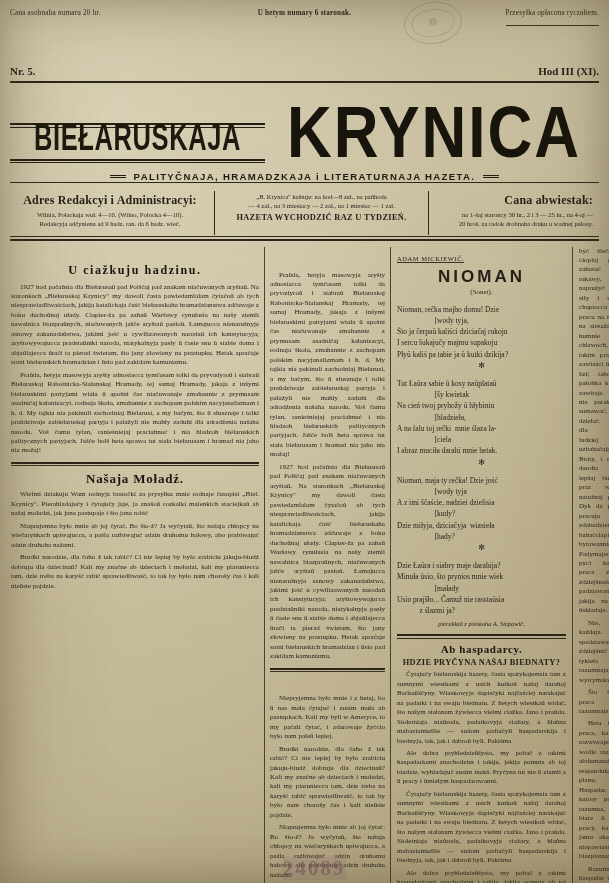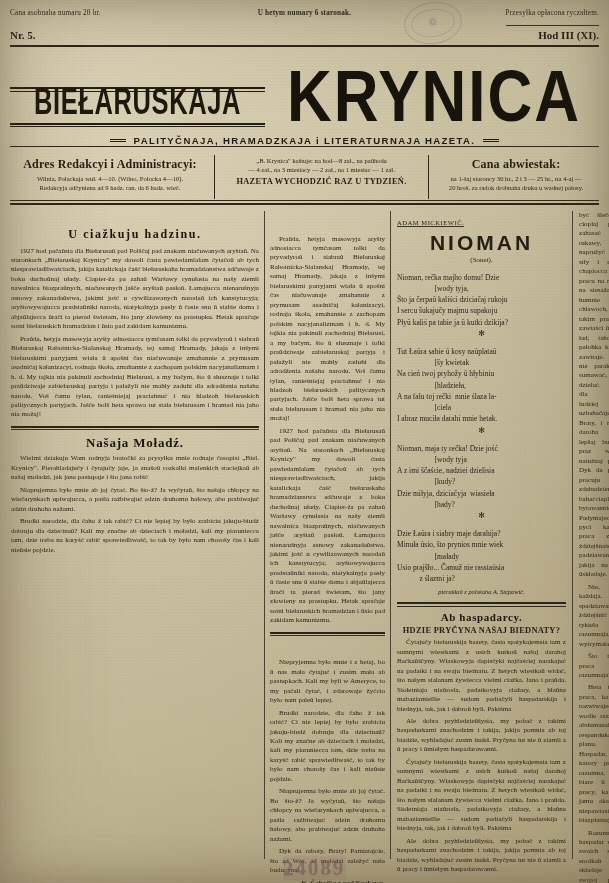--- a/index.html
+++ b/index.html
@@ -36,21 +36,21 @@
   .topline{display:flex;align-items:flex-start;justify-content:space-between;
            padding:9px 2px 0 2px;font-size:7.2px;letter-spacing:.2px;}
   .topline .c{text-align:center;flex:1;}
   .topline .l{flex:0 0 160px;text-align:left;}
   .topline .r{flex:0 0 160px;text-align:right;}
   .topline b{font-weight:bold;}
   .ul{border-bottom:1px solid #3a3225;padding-bottom:8px;display:inline-block;}
   .strongline{display:flex;align-items:baseline;justify-content:space-between;
               padding:3px 2px 2px 2px;font-size:11px;font-weight:bold;}
   .strongline .c{flex:1;text-align:center;font-size:11.5px;letter-spacing:.3px;}
-  .strongline .l{flex:0 0 120px;}
+  .strongline .l{flex:0 0 120px;margin-top:36px;}
   .strongline .r{flex:0 0 120px;text-align:right;}
   .rule-thick{border-top:2px solid #2c2619;margin:2px 2px 0 2px;}
 
   
   .masthead{display:flex;align-items:flex-end;gap:4px;margin:6px 2px 0 2px;height:74px;}
   .mast-left{flex:0 0 255px;display:flex;flex-direction:column;justify-content:flex-end;height:74px;}
   .mhr{height:0;border-top:2.5px solid #231e14;margin:0;}
   .mhr.thin{border-top:1px solid #231e14;margin-top:1.5px;}
   .bielar{
     font-family:"Liberation Sans", sans-serif;
@@ -70,21 +70,21 @@
     font-size:9.6px;letter-spacing:1.35px;margin-top:8px;color:#201b12;
     display:flex;align-items:center;justify-content:center;gap:8px;
   }
   .sdash{display:inline-block;width:16px;border-top:3px double #201b12;}
 
   
   .inforow{display:flex;margin:7px 2px 0 2px;gap:0;height:46px;}
   .ibox{flex:1;position:relative;padding:2px 6px;box-sizing:border-box;text-align:center;}
   .ibox.b1{flex:0 0 200px;}
   .ibox.b2{flex:0 0 205px;}
-  .ibox.b3{flex:1;}
+  .ibox.b3{flex:1;text-align:right;}
   .ibox .hd{font-weight:bold;font-size:12px;margin:1px 0 2px;letter-spacing:.2px;}
   .ibox .ln{font-size:6.6px;line-height:1.42;}
   .ibox .big{font-weight:bold;font-size:8.4px;letter-spacing:.3px;margin-top:2px;
              font-family:"Liberation Serif",serif;}
   .vsep{width:0;border-left:1px solid #2f291c;margin:1px 4px;}
   .inforow-top{border-top:1px solid #2f291c;margin:0 2px;}
   .inforow-bot{border-top:1px solid #2f291c;margin:0 2px;}
   .inforow-bot2{border-top:2px solid #2c2619;margin:1.5px 2px 0 2px;}
 
   
@@ -106,21 +106,21 @@
     -webkit-hyphens:auto;hyphens:auto;word-spacing:.1px;
   }
   p.t.ni{text-indent:0;}
   .byline{font-size:6.6px;letter-spacing:.5px;border-bottom:1px solid #3a3225;
           display:inline-block;padding-bottom:0px;margin:0 0 3px 0;}
   .sonet{text-align:center;font-size:7px;margin:0 0 3px 0;}
   .verse{font-size:7.5px;line-height:1.5;margin:8px 0 2px 0;white-space:pre-wrap;}
   .astr{text-align:center;font-size:8px;margin:1px 0 1px;line-height:1;}
   .sig{text-align:center;font-size:6.4px;margin:4px 0 2px;}
   .sig i{font-style:italic;}
-  .poemtitle{font-family:"Liberation Sans",sans-serif;font-weight:bold;font-size:21px;
+  .poemtitle{font-family:"Liberation Sans",sans-serif;font-weight:bold;font-size:17px;
              letter-spacing:3px;text-align:center;margin:1px 0 1px;}
   .subhead{font-family:"Liberation Serif",serif;font-weight:bold;font-size:8.4px;
            text-align:center;letter-spacing:.3px;margin:2px 0 3px;}
   .dbl-rule{border-top:2px solid #2c2619;border-bottom:1px solid #2c2619;height:2px;margin:7px 0 4px;}
   .thick-rule{border-top:2.5px solid #2a2418;margin:6px 0 1px;}
   .thin-rule{border-top:1px solid #3a3225;margin:1.5px 0 5px;}
   .endsig{text-align:right;font-size:6.9px;margin-top:3px;font-weight:bold;}
 
   
   #seal{

